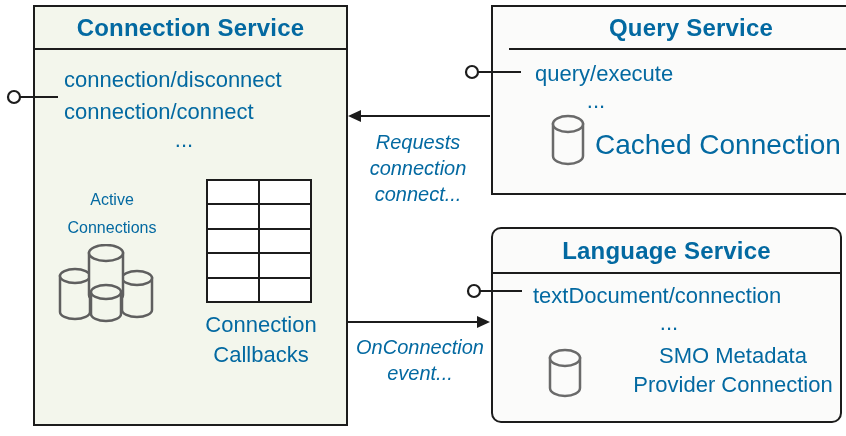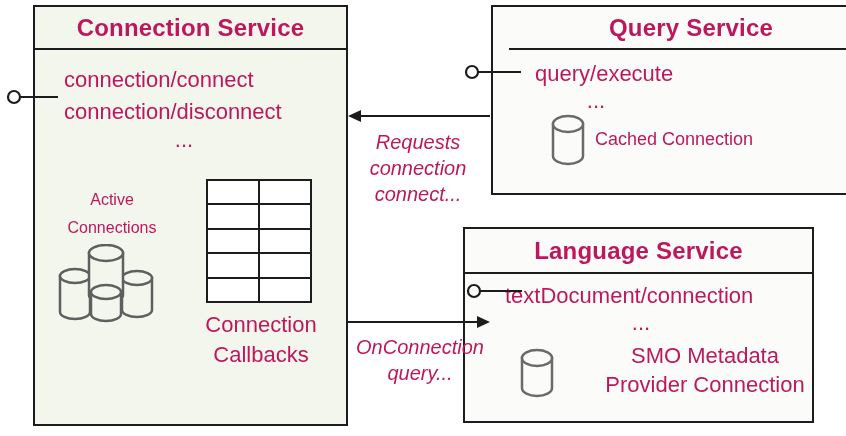--- a/index.html
+++ b/index.html
@@ -1,23 +1,23 @@
 <!DOCTYPE html>
 <html><head>
 <meta charset="utf-8">
 <style>
   html,body { margin:0; padding:0; background:#ffffff; }
   .stage {
     position:relative; width:846px; height:436px; overflow:hidden;
-    font-family:"Liberation Sans", sans-serif; color:#be185d; background:#ffffff;
+    font-family:"Liberation Sans", sans-serif; color:#0369a1; background:#ffffff;
   }
   .box { position:absolute; border:2px solid #1c1c1c; box-sizing:border-box; }
   .box-connection { left:33px; top:5px; width:315px; height:421px; background:#f3f6ec; }
   .box-query      { left:491px; top:5px; width:384px; height:190px; background:#fbfbfa;padding-left:16px; }
-  .box-language   { left:463px; top:227px; width:351px; height:196px; background:#fbfbfa; }
+  .box-language   { left:491px; top:227px; width:351px; height:196px; background:#fbfbfa;border-radius:10px; }
   .hdr {
     border-bottom:2px solid #1c1c1c; height:41px; display:flex;
     align-items:center; justify-content:center; font-weight:bold; font-size:24px;
     letter-spacing:0.2px;
   }
   .box-language .hdr { height:43px; }
   .methods { position:absolute; font-size:22px; line-height:32px; white-space:nowrap; }
   .methods .dots { text-align:center; line-height:24px; }
   .conn-methods { left:29px; top:57px; width:240px; }
   .query-methods { left:42px; top:52px; width:122px; line-height:30px; }
@@ -32,21 +32,21 @@
     display:grid; grid-template-columns:1fr 1fr; grid-template-rows:repeat(5,1fr);
     background:#1c1c1c; border:2px solid #1c1c1c; gap:2px; box-sizing:border-box;
   }
   .cb-table > div { background:#ffffff; }
   .callbacks-label {
     position:absolute; left:152px; top:303px; width:148px; text-align:center;
     font-size:22px; line-height:30px;
   }
   .cyl-icon { position:absolute; }
   .q-cyl { left:58px; top:107px; }
-  .cached-label { position:absolute; left:102px; top:122px; font-size:18px; white-space:nowrap; }
+  .cached-label { position:absolute; left:102px; top:122px; font-size:28px; white-space:nowrap; }
   .l-cyl { left:55px; top:119px; }
   .smo-label {
     position:absolute; left:120px; top:112px; width:240px; text-align:center;
     font-size:22px; line-height:29px;
   }
   .arrow-label {
     position:absolute; font-size:20px; font-style:italic; text-align:center;
     line-height:26px;
   }
   .requests-label { left:350px; top:129px; width:136px;text-align:center; }
@@ -54,22 +54,22 @@
   .connector-layer { position:absolute; left:0; top:0; z-index:10; pointer-events:none; }
 </style>
 </head>
 <body>
 
 <div class="stage">
 
   <div class="box box-connection">
     <div class="hdr">Connection Service</div>
     <div class="methods conn-methods">
+      <div>connection/disconnect</div>
       <div>connection/connect</div>
-      <div>connection/disconnect</div>
       <div class="dots">...</div>
     </div>
     <div class="active-label">
       <div>Active</div>
       <div>Connections</div>
     </div>
     <svg class="cluster-icon" width="98" height="80" viewBox="0 0 98 80">
       <g fill="#f3f6ec" stroke="#5f5f5f" stroke-width="2.5">
 
         <path d="M2,32 L2,68 A15,7 0 0 0 32,68 L32,32 Z"></path>
@@ -136,21 +136,21 @@
     </div>
   </div>
 
   <div class="arrow-label requests-label">
     <div>Requests</div>
     <div>connection</div>
     <div>connect...</div>
   </div>
   <div class="arrow-label sent-label">
     <div>OnConnection</div>
-    <div>query...</div>
+    <div>event...</div>
   </div>
 
   <svg class="connector-layer" width="846" height="436" viewBox="0 0 846 436">
 
     <g stroke="#1c1c1c" stroke-width="2.2">
       <line x1="20" y1="97" x2="58" y2="97"></line>
       <circle cx="14" cy="97" r="6" fill="#ffffff"></circle>
     </g>
 
     <g stroke="#1c1c1c" stroke-width="2.2">

